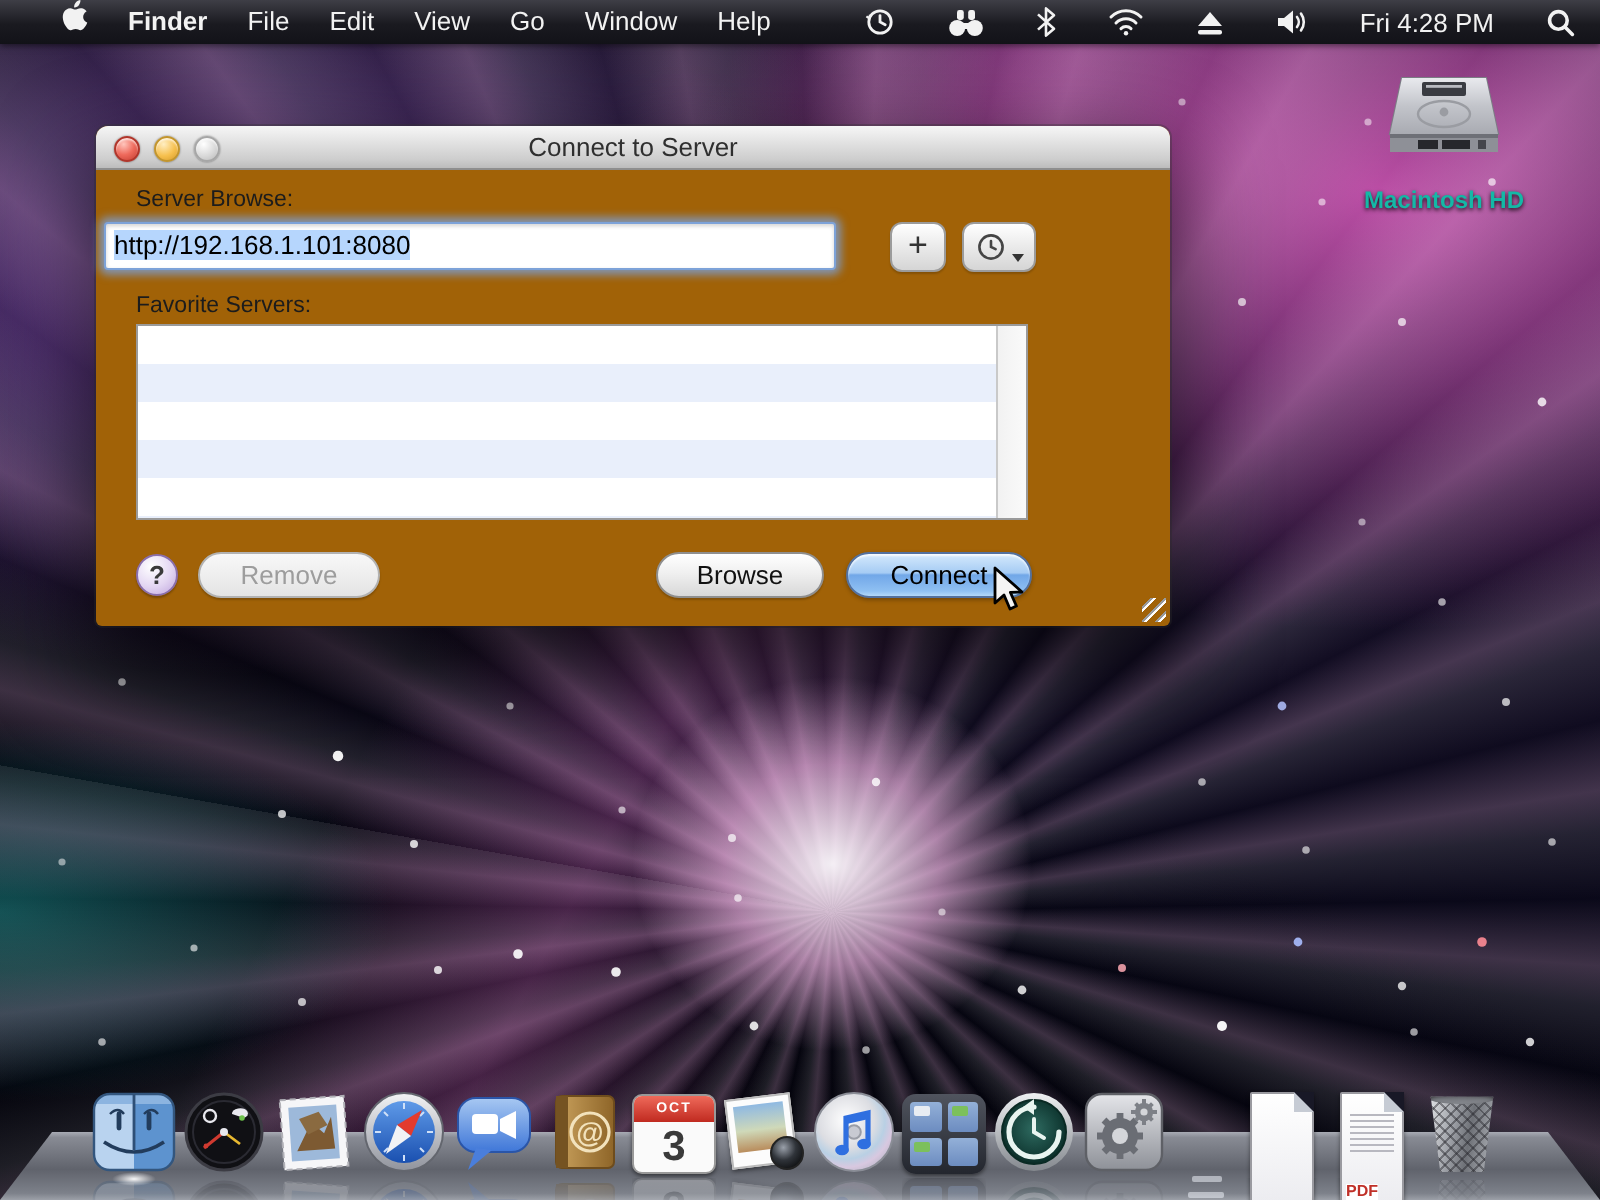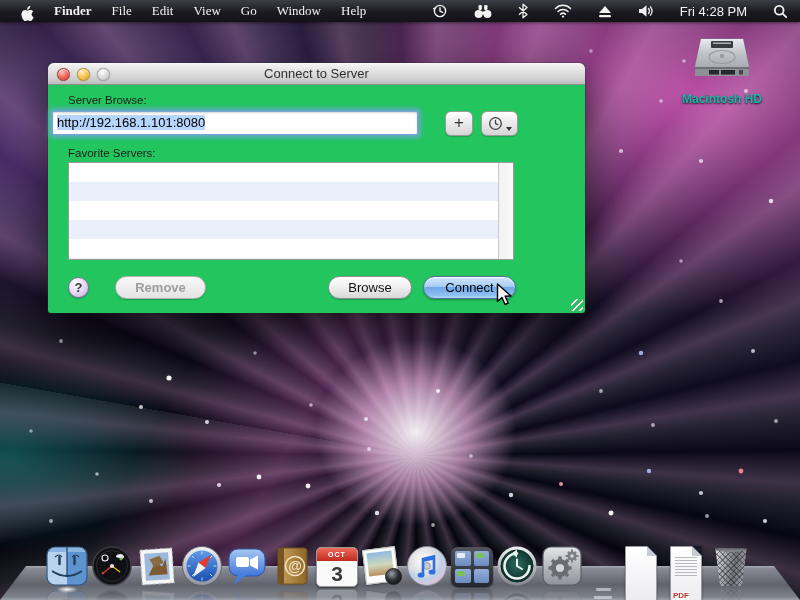--- a/index.html
+++ b/index.html
@@ -43,35 +43,35 @@
       560px 140px 0 .9px rgba(255,255,255,.6), 120px 300px 0 .8px rgba(255,255,255,.5),
       60px 340px 0 .9px rgba(255,255,255,.6), 30px 430px 0 .8px rgba(255,255,255,.5),
       150px 500px 0 1px rgba(255,255,255,.7), 50px 520px 0 .9px rgba(255,255,255,.6);
   }
 
   
   .menubar { position:absolute; top:0; left:0; width:800px; height:22px; z-index:60;
     background:linear-gradient(#3e3e46, #1a1a20 55%, #121218);
     box-shadow:0 1px 3px rgba(0,0,0,.5);
     display:flex; align-items:center; color:#f2f2f2; font-size:13px; }
-  .menu-left { display:flex; align-items:flex-end; padding-left:10px; height:100%;font-family:Liberation Serif, serif; }
+  .menu-left { display:flex; align-items:flex-start; padding-left:20px; height:100%; }
   .apple { padding:0 10px; display:flex; align-items:center; }
   .menu-item { padding:0 10px; line-height:22px; }
   .menu-item.app { font-weight:bold; }
   .menu-right { margin-left:auto; display:flex; align-items:center; gap:26px; padding-right:12px; height:100%; }
   .mb-icon { display:flex; align-items:center; }
   .mb-clock { font-size:13px; white-space:nowrap; }
 
   
   .hd-item { position:absolute; left:674px; top:31px; width:96px; text-align:center; z-index:10; }
   .hd-label { margin-top:3px; font-size:12px; font-weight:bold; color:#14b8a6; text-shadow:0 1px 2px rgba(0,0,0,.9); }
 
   
   .window { position:absolute; left:48px; top:63px; width:537px; height:250px; z-index:40;
-    background:#22c55e; border-radius:6px 6px 3px 3px;
+    background:#a16207; border-radius:6px 6px 3px 3px;
     box-shadow:0 18px 45px 4px rgba(0,0,0,.60), 0 0 0 1px rgba(60,60,60,.35); }
   .titlebar { height:22px; border-radius:6px 6px 0 0; position:relative;
     background:linear-gradient(#f6f6f6, #cdcdcd 80%, #bcbcbc);
     border-bottom:1px solid #8e8e8e; display:flex; align-items:center; justify-content:center; }
   .title { font-size:13px; color:#2f2f2f; }
   .traffic { position:absolute; left:9px; top:4.5px; display:flex; gap:7px; }
   .light { width:13px; height:13px; border-radius:50%; box-shadow:inset 0 1px 1px rgba(255,255,255,.7), 0 0 1px rgba(0,0,0,.5); }
   .light.red    { background:radial-gradient(circle at 35% 28%, #ffc5bc, #ee6a5c 50%, #c23b2e); border:1px solid #b0362b; }
   .light.yellow { background:radial-gradient(circle at 35% 28%, #ffeec2, #f6c04e 55%, #d69a27); border:1px solid #c2952e; }
   .light.gray   { background:radial-gradient(circle at 35% 28%, #ffffff, #d6d6d6 60%, #b8b8b8); border:1px solid #a6a6a6; }
@@ -98,22 +98,22 @@
   .fav-list { position:absolute; left:20px; top:99px; width:446px; height:98px;
     border:1px solid #9a9a9a;
     background:repeating-linear-gradient(#ffffff 0 19px, #e9effb 19px 38px); }
   .fav-scrollbar { position:absolute; right:0; top:0; width:15px; height:100%;
     background:linear-gradient(90deg,#f2f2f2,#fafafa); border-left:1px solid #c9c9c9; }
 
   .pill { position:absolute; top:213px; height:23px; border-radius:12px; font-size:13px;
     text-align:center; line-height:21px; border:1px solid #8f8f8f;
     background:linear-gradient(#ffffff, #f0f0f0 45%, #d8d8d8);
     box-shadow:0 1px 1px rgba(0,0,0,.2); color:#111; }
-  .btn-remove { left:67px; width:91px; color:#9d9d9d; border-color:#b2b2b2;
-    background:linear-gradient(#f8f8f8, #e4e4e4);font-weight:bold; }
+  .btn-remove { left:51px; width:91px; color:#9d9d9d; border-color:#b2b2b2;
+    background:linear-gradient(#f8f8f8, #e4e4e4); }
   .btn-browse { left:280px; width:84px; }
   .btn-connect { left:375px; width:93px; border-color:#53719f; color:#000;
     background:linear-gradient(180deg, #d4e9fc 0%, #a6ccf4 45%, #71a7e8 50%, #8fc0f2 88%, #b4d9f8 100%);
     box-shadow:0 1px 2px rgba(0,0,0,.3), inset 0 1px 1px rgba(255,255,255,.8); }
   .btn-help { position:absolute; left:20px; top:214px; width:21px; height:21px; border-radius:50%;
     background:radial-gradient(circle at 35% 28%, #ffffff, #e3d6f2 55%, #bfa5dd);
     border:1px solid #8a6fac; text-align:center; line-height:19px; font-size:13px; font-weight:bold; color:#3a3a3a;
     box-shadow:0 1px 1px rgba(0,0,0,.25); }
   .resize-grip { position:absolute; right:2px; bottom:2px; width:12px; height:12px;
     background:repeating-linear-gradient(135deg, transparent 0 3px, #9a9a9a 3px 4px, #fdfdfd 4px 5px); }

